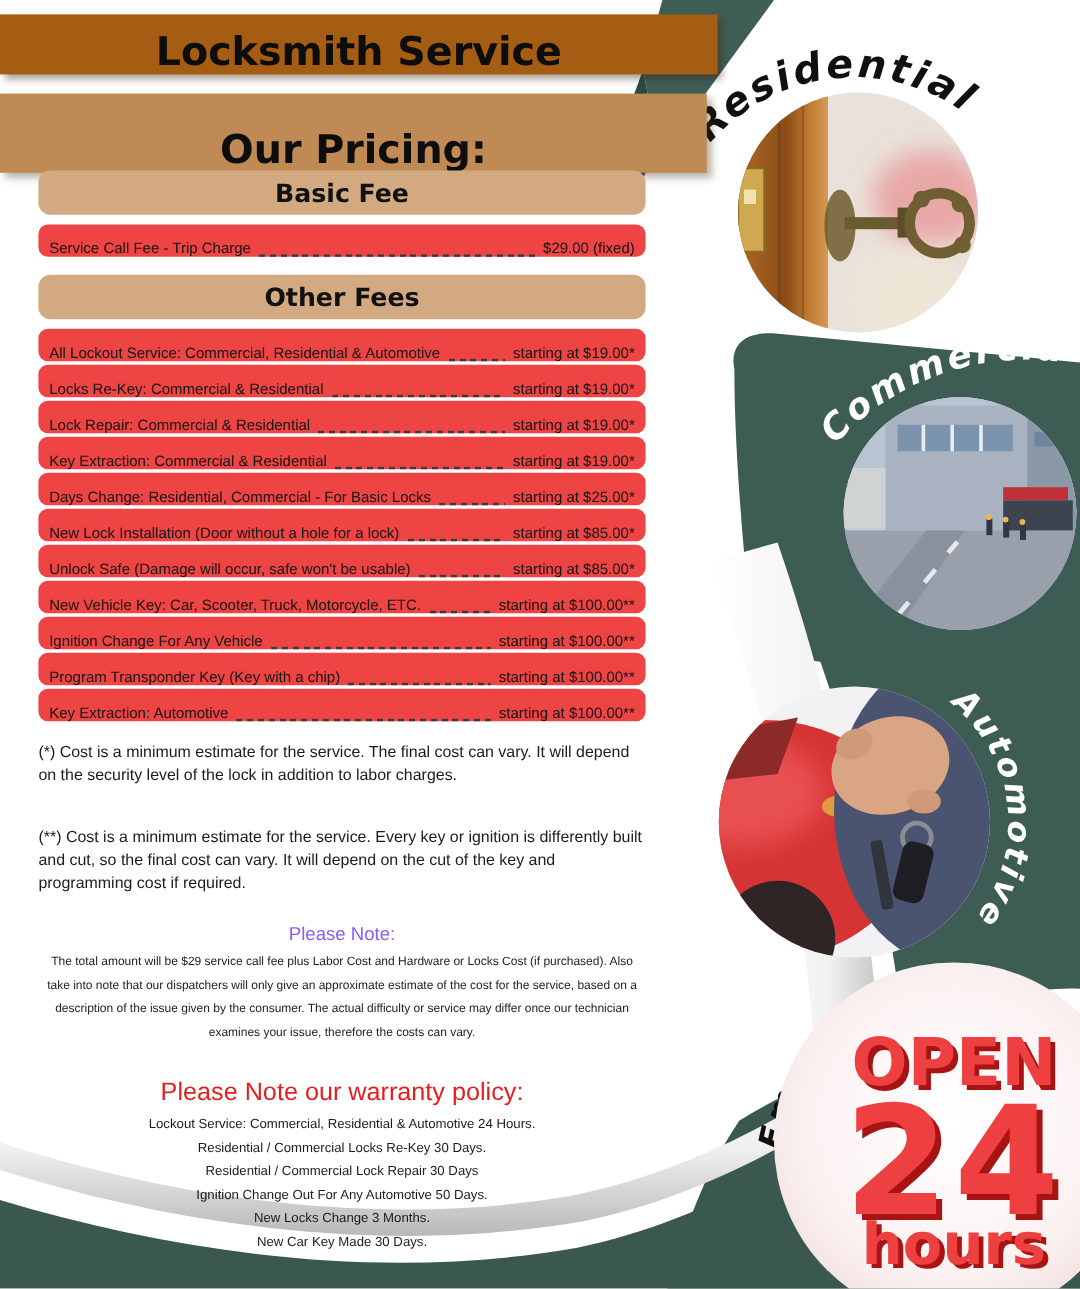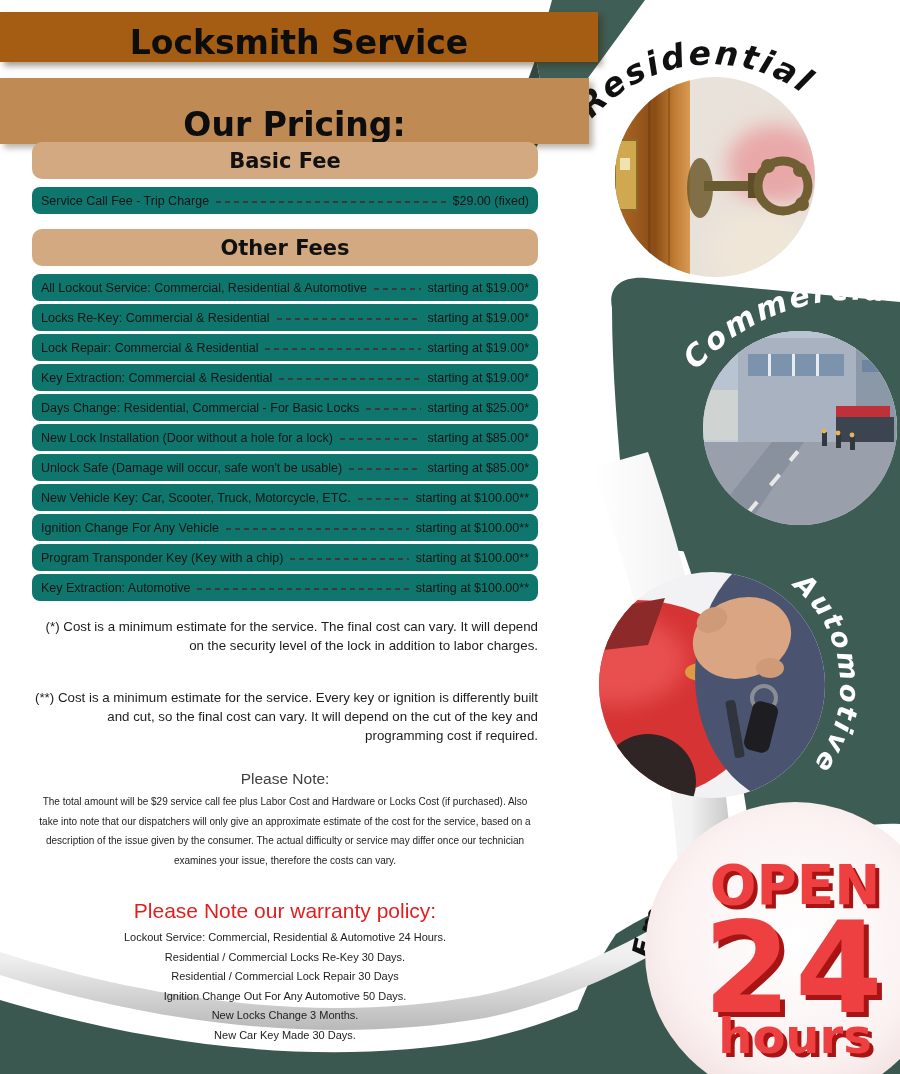--- a/index.html
+++ b/index.html
@@ -10,29 +10,29 @@
   .banner{position:absolute;left:0;display:flex;align-items:flex-end;justify-content:center;
           font-family:"DejaVu Sans",sans-serif;font-weight:800;color:#0d0d0d;}
   .banner-main{top:12px;width:598px;height:50px;background:#a55d13;font-size:33px;
                box-shadow:4px 4px 6px rgba(60,40,10,.45);}
   .banner-sub{top:78px;width:589px;height:66px;background:#bf8a54;font-size:33px;
               box-shadow:4px 4px 6px rgba(60,40,10,.35);}
   .panel{position:absolute;left:32px;top:142px;width:506px;}
   .section-head{background:#d3a981;border-radius:10px;height:37px;display:flex;align-items:center;
                 justify-content:center;font-family:"DejaVu Sans",sans-serif;font-weight:800;font-size:21px;}
   .gap-s{height:5px;}.gap-m{height:15px;}
-  .fee-row{background:#0f766e;border-radius:8px;height:27px;margin-top:3px;display:flex;
-           align-items:center;padding:0 9px;font-size:12.5px;color:#141414;}
+  .fee-row{background:#ef4444;border-radius:8px;height:27px;margin-top:3px;display:flex;
+           align-items:flex-end;padding:0 9px;font-size:12.5px;color:#141414;}
   .fee-label{white-space:nowrap;}
   .fee-leader{flex:1;height:2px;margin:2px 7px 0 7px;
       background:repeating-linear-gradient(90deg,#3a3a3a 0 5px,transparent 5px 9px);}
   .fee-value{white-space:nowrap;}
-  .footnote{margin-top:16px;font-size:13.3px;line-height:19px;text-align:right;color:#1c1c1c;}
+  .footnote{margin-top:16px;font-size:13.3px;line-height:19px;text-align:left;color:#1c1c1c;}
   .footnote+.footnote{margin-top:33px;}
-  .note-head{margin-top:25px;text-align:center;color:#404040;font-size:15.5px;}
+  .note-head{margin-top:25px;text-align:center;color:#8b5cf6;font-size:15.5px;}
   .note-body{margin-top:4px;font-size:10px;line-height:19.5px;text-align:center;color:#1c1c1c;}
   .warranty-head{margin-top:29px;text-align:center;color:#e41e1e;font-size:21px;}
   .warranty-list{margin-top:5px;text-align:center;font-size:11px;line-height:19.5px;color:#1c1c1c;}
   .script{font-family:"DejaVu Sans",sans-serif;font-style:italic;font-weight:bold;letter-spacing:2.5px;}
 </style>
 </head>
 <body>
 
 <div class="page">
 

